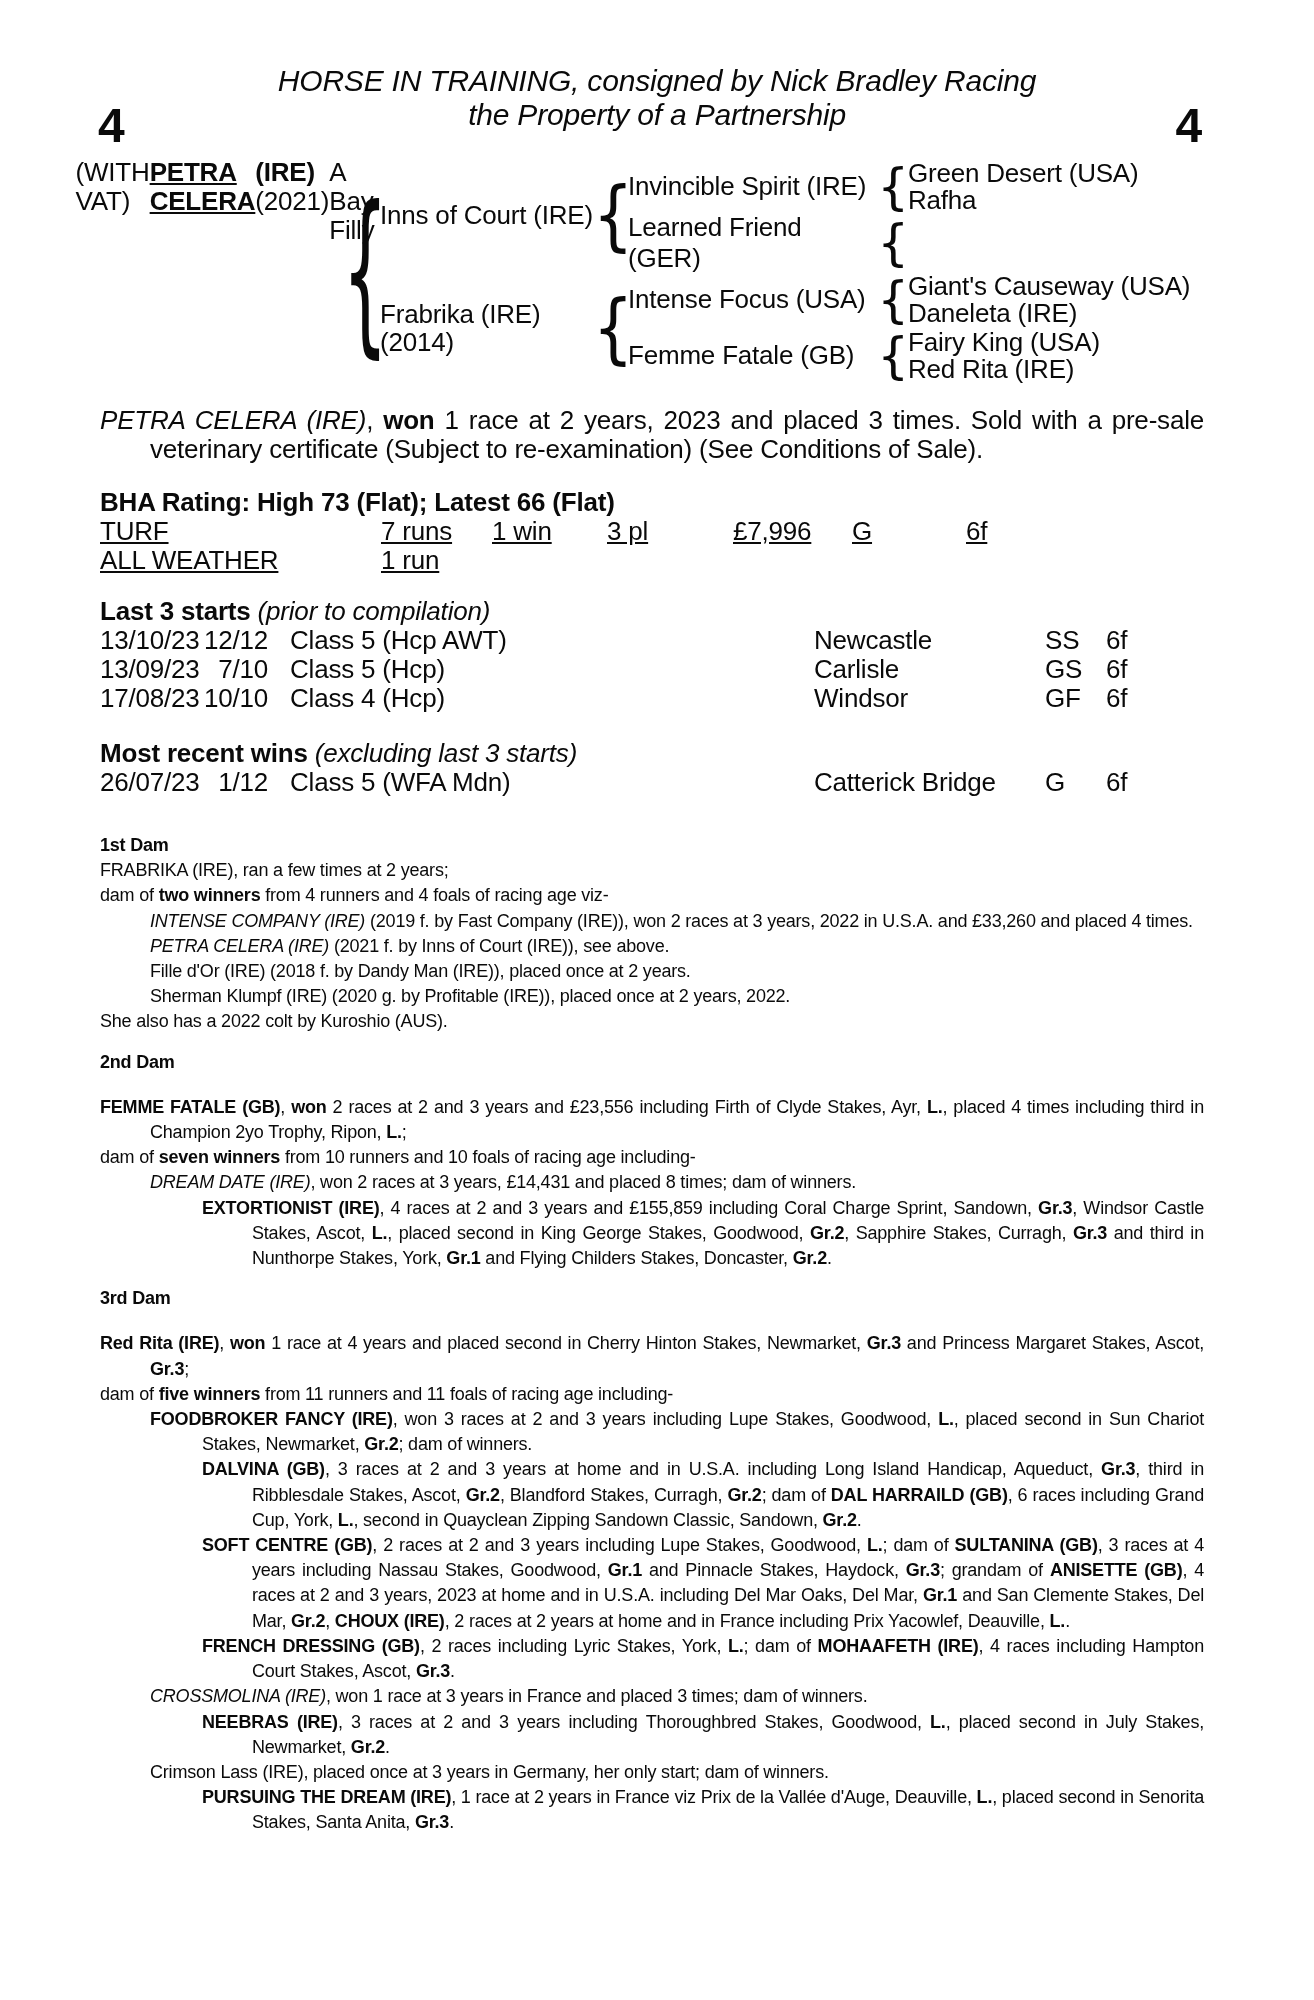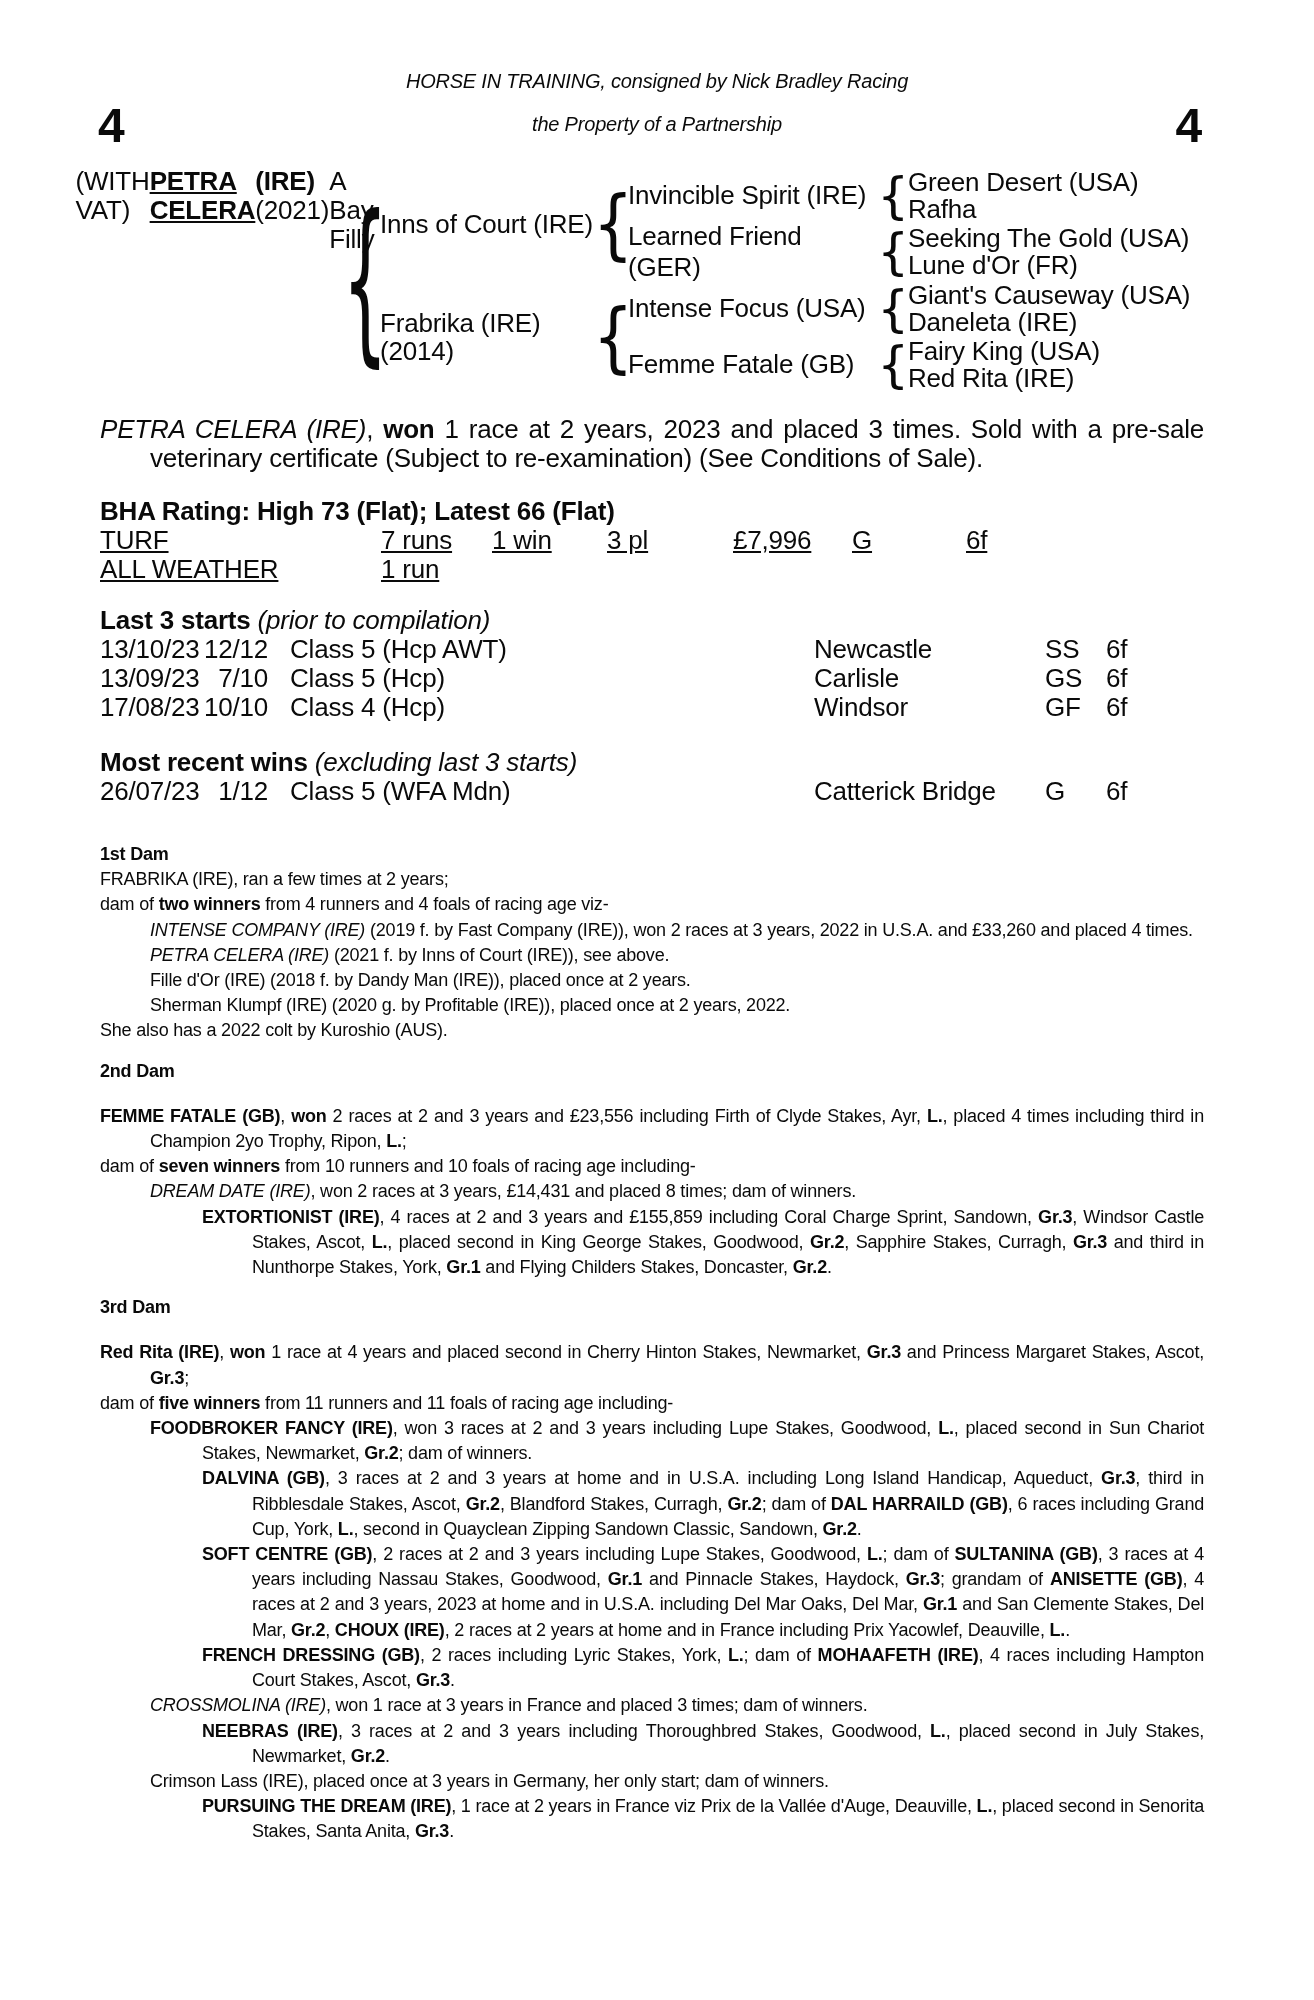--- a/index.html
+++ b/index.html
@@ -5,22 +5,22 @@
   html,body{margin:0;padding:0;}
   body{
     width:1314px;height:2000px;overflow:hidden;background:#ffffff;color:#0a0a0a;
     font-family:"Liberation Sans","DejaVu Sans",sans-serif;
     letter-spacing:-0.2px;position:relative;
   }
   .b{font-weight:bold;}
   .i{font-style:italic;}
 
   
-  .header{padding-top:64px;text-align:center;font-style:italic;font-size:20px;line-height:34px;}
-  .header .line2{margin-top:9px;}
+  .header{padding-top:64px;text-align:center;font-style:italic;font-size:30px;line-height:34px;}
+  .header .line2{}
   .lot{position:absolute;top:102px;font-size:48px;font-weight:bold;line-height:48px;}
   .lot-left{left:98px;}
   .lot-right{right:112px;}
 
   
   .pedigree{display:flex;margin:26px 0 0 100px;height:226px;font-size:26px;}
   .subject{width:250px;display:flex;flex-direction:row;justify-content:center;line-height:29px;flex:0 0 auto;}
   .subject .nm{font-weight:bold;text-decoration:underline;}
   .br{display:flex;align-items:center;justify-content:center;flex:0 0 auto;width:30px;}
   .br span{display:block;font-family:"DejaVu Sans",sans-serif;}
@@ -96,24 +96,20 @@
           <div class="g3col">
             <div>Green Desert (USA)</div>
             <div>Rafha</div>
           </div>
         </div>
         <div class="g2unit">
           <div class="g2name">Learned Friend (GER)</div>
           <div class="br br-g2">
               <span>{</span>
             </div>
-          <div class="g3col">
-            <div>Seeking The Gold (USA)</div>
-            <div>Lune d'Or (FR)</div>
-          </div>
         </div>
       </div>
     </div>
 
     <div class="g1unit">
       <div class="g1name">
         <div>Frabrika (IRE)</div>
         <div>(2014)</div>
       </div>
       <div class="br br-g1">

